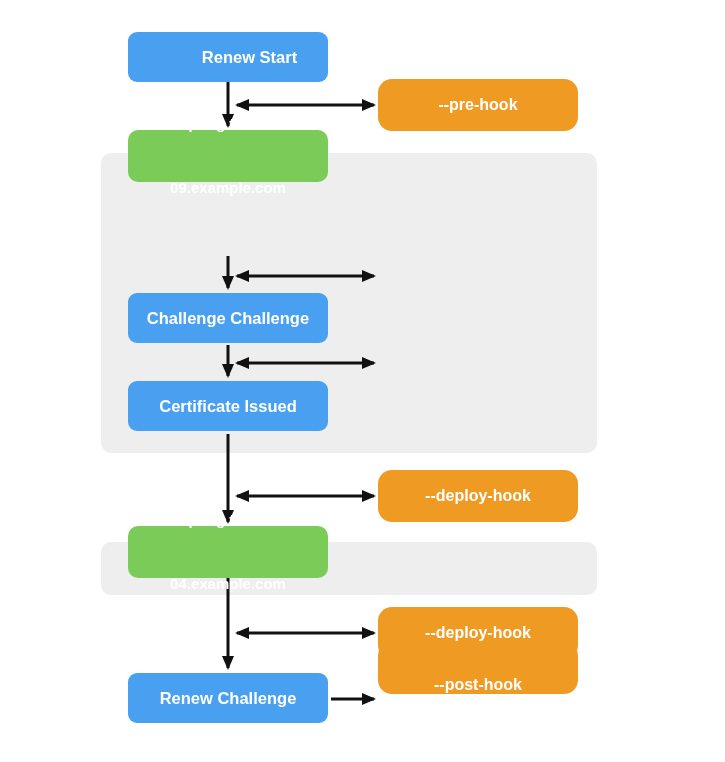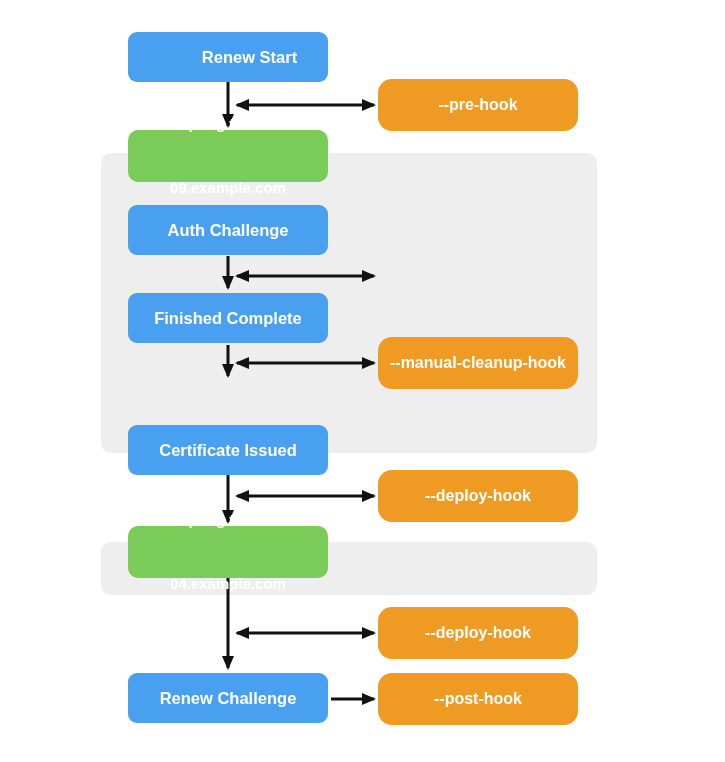--- a/index.html
+++ b/index.html
@@ -95,55 +95,49 @@
 
   <div class="node blue" style="left:128px; top:32px;padding-left:43px;">
     <span>Renew Start</span>
   </div>
 
   <div class="node green" style="left:128px; top:130px;">
     <span>Attempting to issue for</span>
     <span>09.example.com</span>
   </div>
 
-  <div class="node blue" style="left:128px; top:205px;">
-    <span>Auth Challenge</span>
+
+  <div class="node blue" style="left:128px; top:293px;">
+    <span>Challenge Challenge</span>
   </div>
 
-  <div class="node blue" style="left:128px; top:293px;">
-    <span>Finished Complete</span>
-  </div>
-
-  <div class="node blue" style="left:128px; top:381px;margin-top:44px;">
+  <div class="node blue" style="left:128px; top:381px;">
     <span>Certificate Issued</span>
   </div>
 
   <div class="node green" style="left:128px; top:526px;">
     <span>Attempting to issue for</span>
     <span>04.example.com</span>
   </div>
 
   <div class="node blue" style="left:128px; top:673px;">
     <span>Renew Challenge</span>
   </div>
 
   <div class="node orange" style="left:378px; top:79px;">
     <span>--pre-hook</span>
   </div>
 
 
-  <div class="node orange" style="left:378px; top:337px;">
-    <span>--manual-cleanup-hook</span>
-  </div>
 
   <div class="node orange" style="left:378px; top:470px;">
     <span>--deploy-hook</span>
   </div>
 
   <div class="node orange" style="left:378px; top:607px;">
     <span>--deploy-hook</span>
   </div>
 
-  <div class="node orange" style="left:378px; top:673px;">
+  <div class="node orange" style="left:378px; top:642px;justify-content:flex-end;">
     <span>--post-hook</span>
   </div>
 
 </div>
 
 </body></html>

